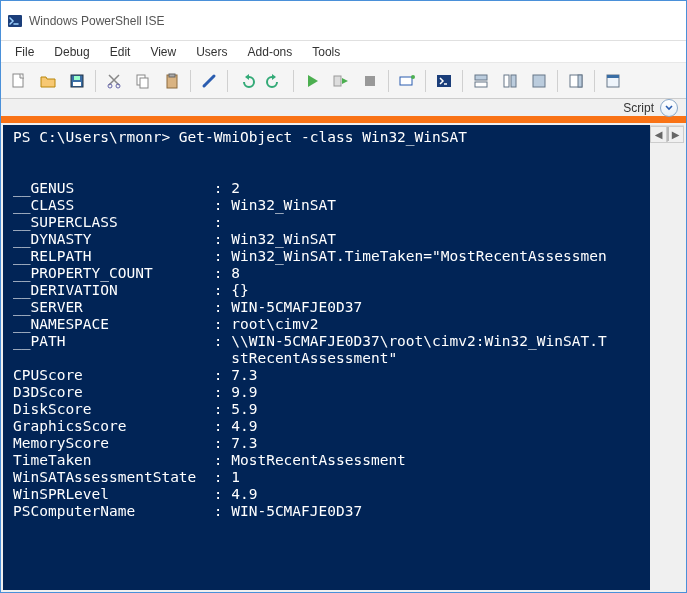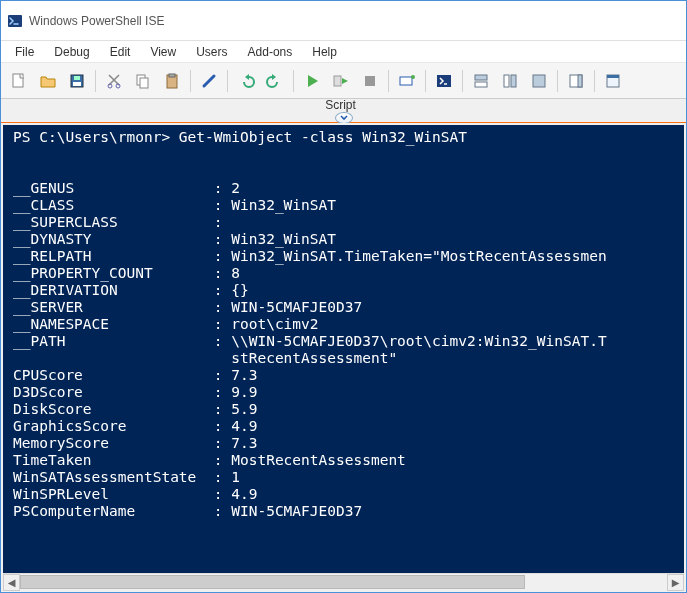--- a/index.html
+++ b/index.html
@@ -9,25 +9,25 @@
   .titlebar-icon { width: 16px; height: 16px; margin-right: 6px; display: inline-flex; align-items: center; justify-content: center; }
   .titlebar-text { color: #555; font-size: 12px; }
   
   .menubar { height: 22px; background: #fff; display: flex; align-items: center; padding: 0 4px; border-bottom: 1px solid #e8e8e8; }
   .menu-item { padding: 2px 10px; color: #333; cursor: default; }
   
   .toolbar { height: 36px; background: #f5f5f5; display: flex; align-items: center; padding: 0 4px; border-bottom: 1px solid #ccc; gap: 1px; }
   .tb-btn { width: 28px; height: 28px; display: inline-flex; align-items: center; justify-content: center; cursor: default; border: 1px solid transparent; border-radius: 2px; }
   .tb-sep { width: 1px; height: 22px; background: #d0d0d0; margin: 0 3px; }
   
-  .tabs-strip { height: 24px; background: #f0f0f0; display: flex; justify-content: center; align-items: center; padding: 0 8px; border-bottom: 1px solid #f97316; flex-direction: column; }
+  .tabs-strip { height: 24px; background: #f0f0f0; display: flex; justify-content: flex-end; align-items: center; padding: 0 8px; border-bottom: 7px solid #f97316; }
   .tab-label { color: #333; margin-right: 6px; }
   .tab-chevron { width: 18px; height: 18px; border: 1px solid #8aa8c8; border-radius: 50%; display: inline-flex; align-items: center; justify-content: center; background: linear-gradient(#fff,#e8f0f8); cursor: default; }
   
-  .console-wrap { flex: 1; background: #f0f0f0; padding: 2px; display: flex; flex-direction: column; overflow: hidden; }
+  .console-wrap { flex: 1; background: #f0f0f0; padding: 2px; display: flex; flex-direction: row; overflow: hidden; }
   .console { flex: 1; background: #012456; color: #fff; font-family: "Lucida Console", Consolas, monospace; font-size: 14.5px; line-height: 17px; padding: 4px 10px 0 10px; overflow: hidden; white-space: pre; position: relative; }
   
   .scroll-h { height: 17px; background: #f0f0f0; border-top: 1px solid #ddd; display: flex; align-items: center; }
   .scroll-h .arrow { width: 17px; height: 17px; background: #f0f0f0; border: 1px solid #ccc; display:inline-flex; align-items:center; justify-content:center; color:#666; font-size:10px; }
   .scroll-h .track { flex:1; height:17px; background:#f0f0f0; position:relative; }
   .scroll-h .thumb { position:absolute; left:0; top:1px; height:14px; width:78%; background:#cdcdcd; border:1px solid #b8b8b8; }
   
   svg { display: block; }
 </style>
 </head>
@@ -43,21 +43,21 @@
   <span class="titlebar-text">Windows PowerShell ISE</span>
 </div>
 
 <div class="menubar">
   <span class="menu-item">File</span>
   <span class="menu-item">Debug</span>
   <span class="menu-item">Edit</span>
   <span class="menu-item">View</span>
   <span class="menu-item">Users</span>
   <span class="menu-item">Add-ons</span>
-  <span class="menu-item">Help</span>
+  <span class="menu-item">Tools</span>
 </div>
 
 <div class="toolbar">
   <span class="tb-btn">
       <svg width="18" height="18" viewBox="0 0 18 18">
         <rect x="3" y="2" width="10" height="13" fill="#fff" stroke="#888"></rect>
         <path d="M10 2v4h4" fill="#eee" stroke="#888"></path>
       </svg>
     </span>
   <span class="tb-btn">

